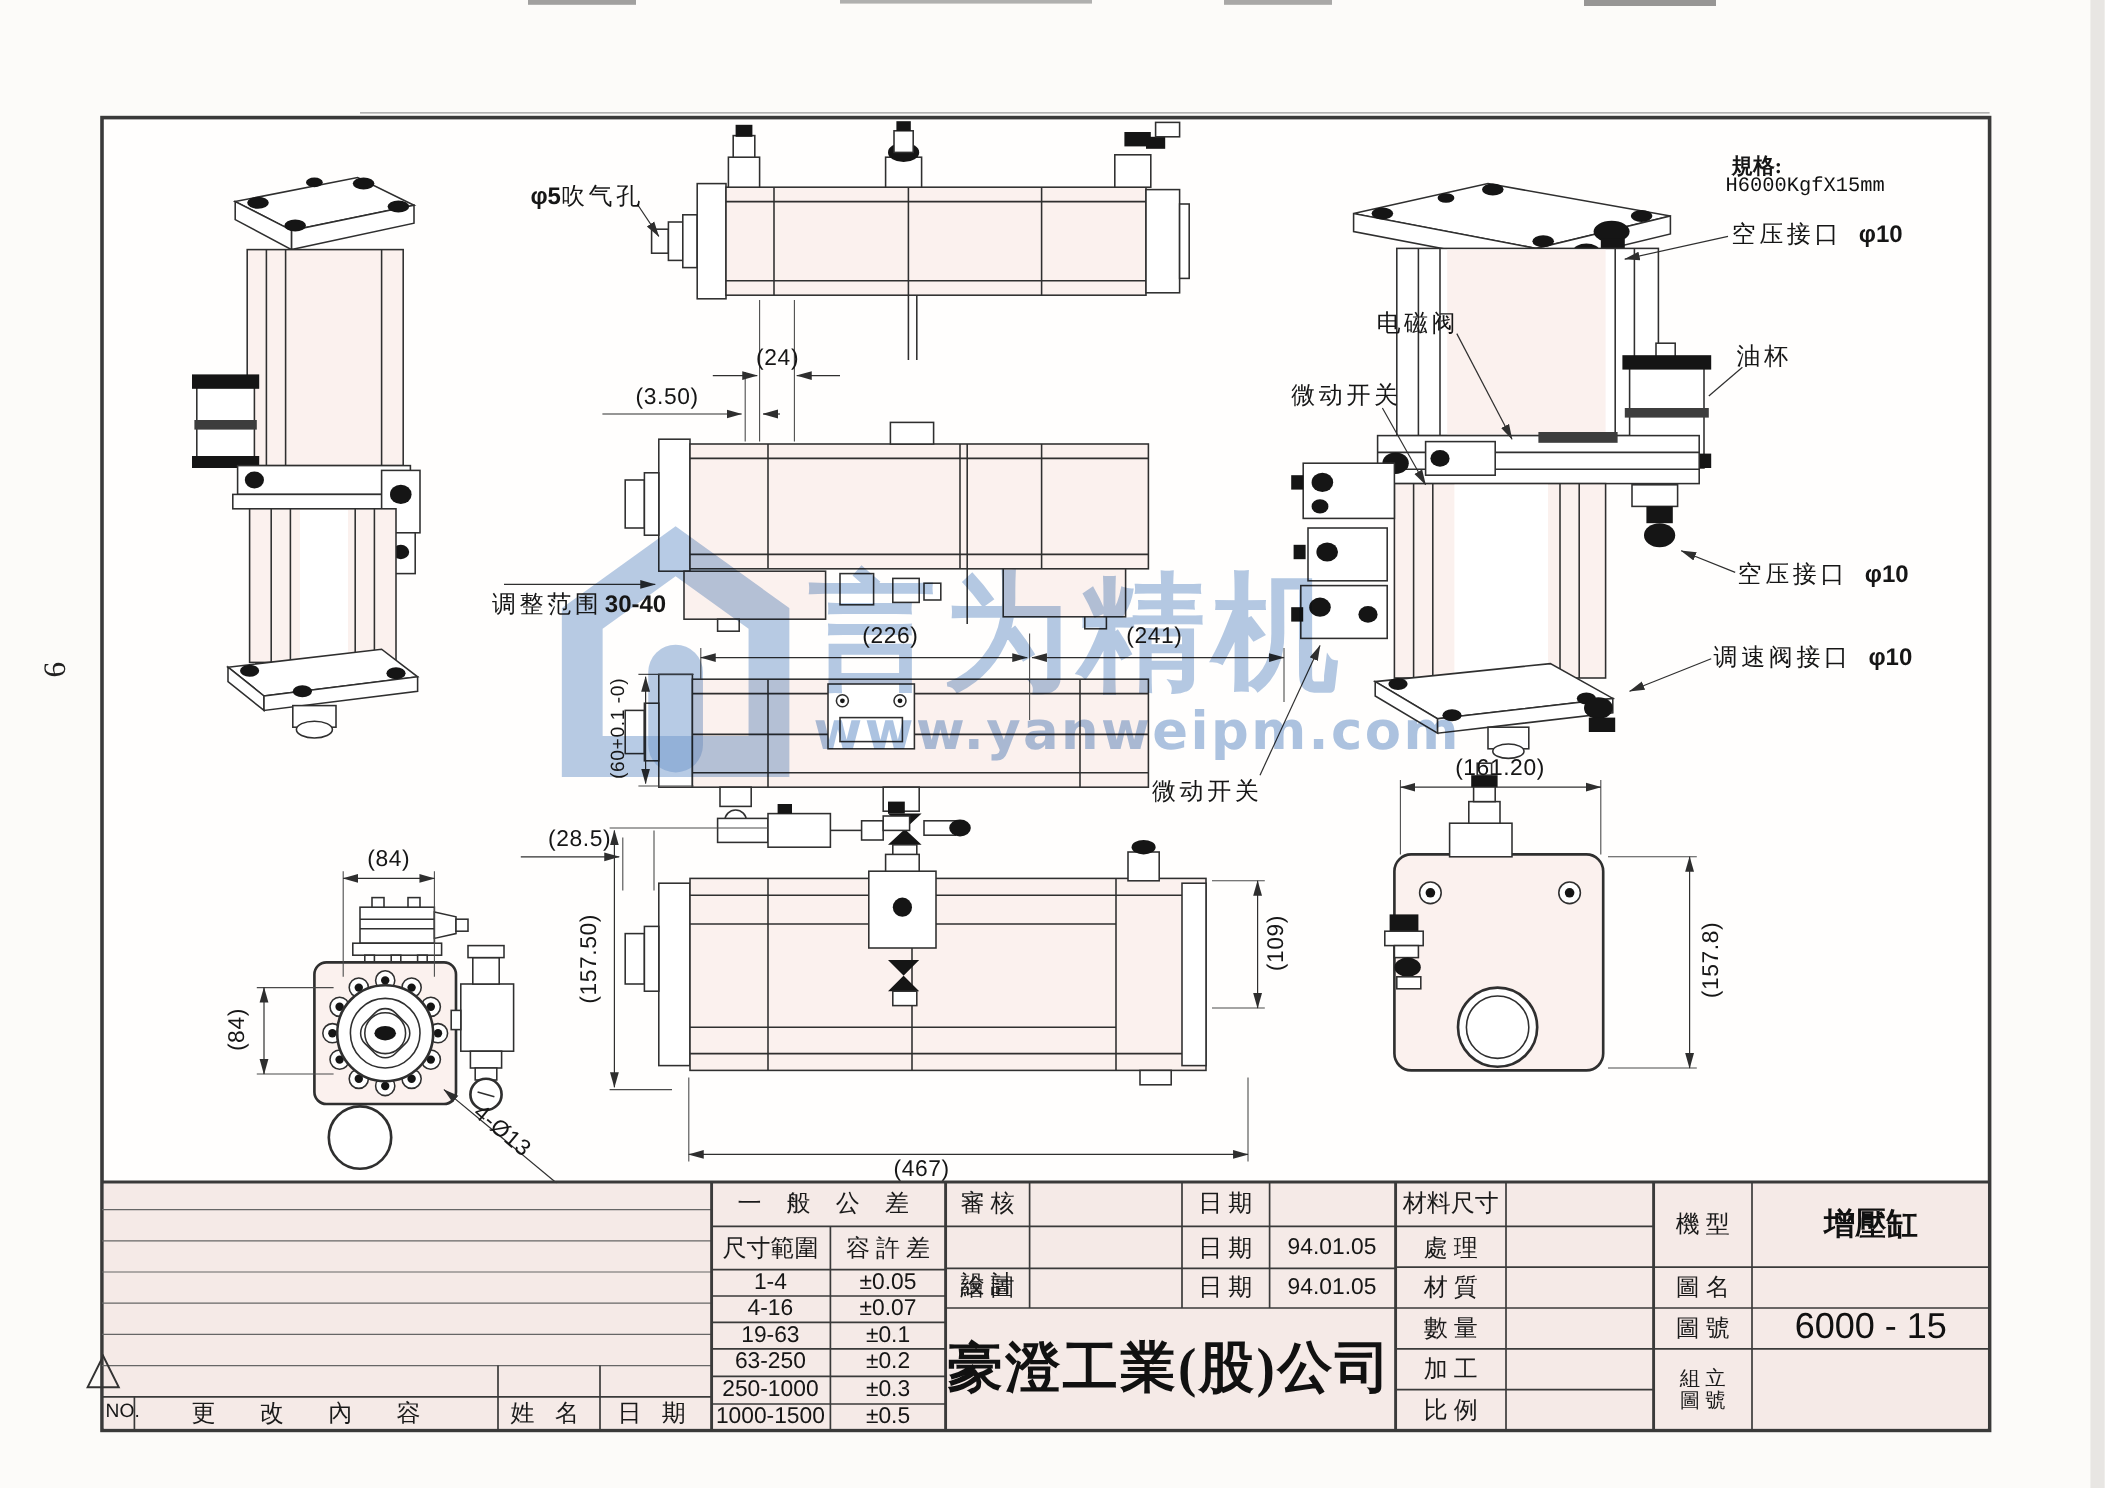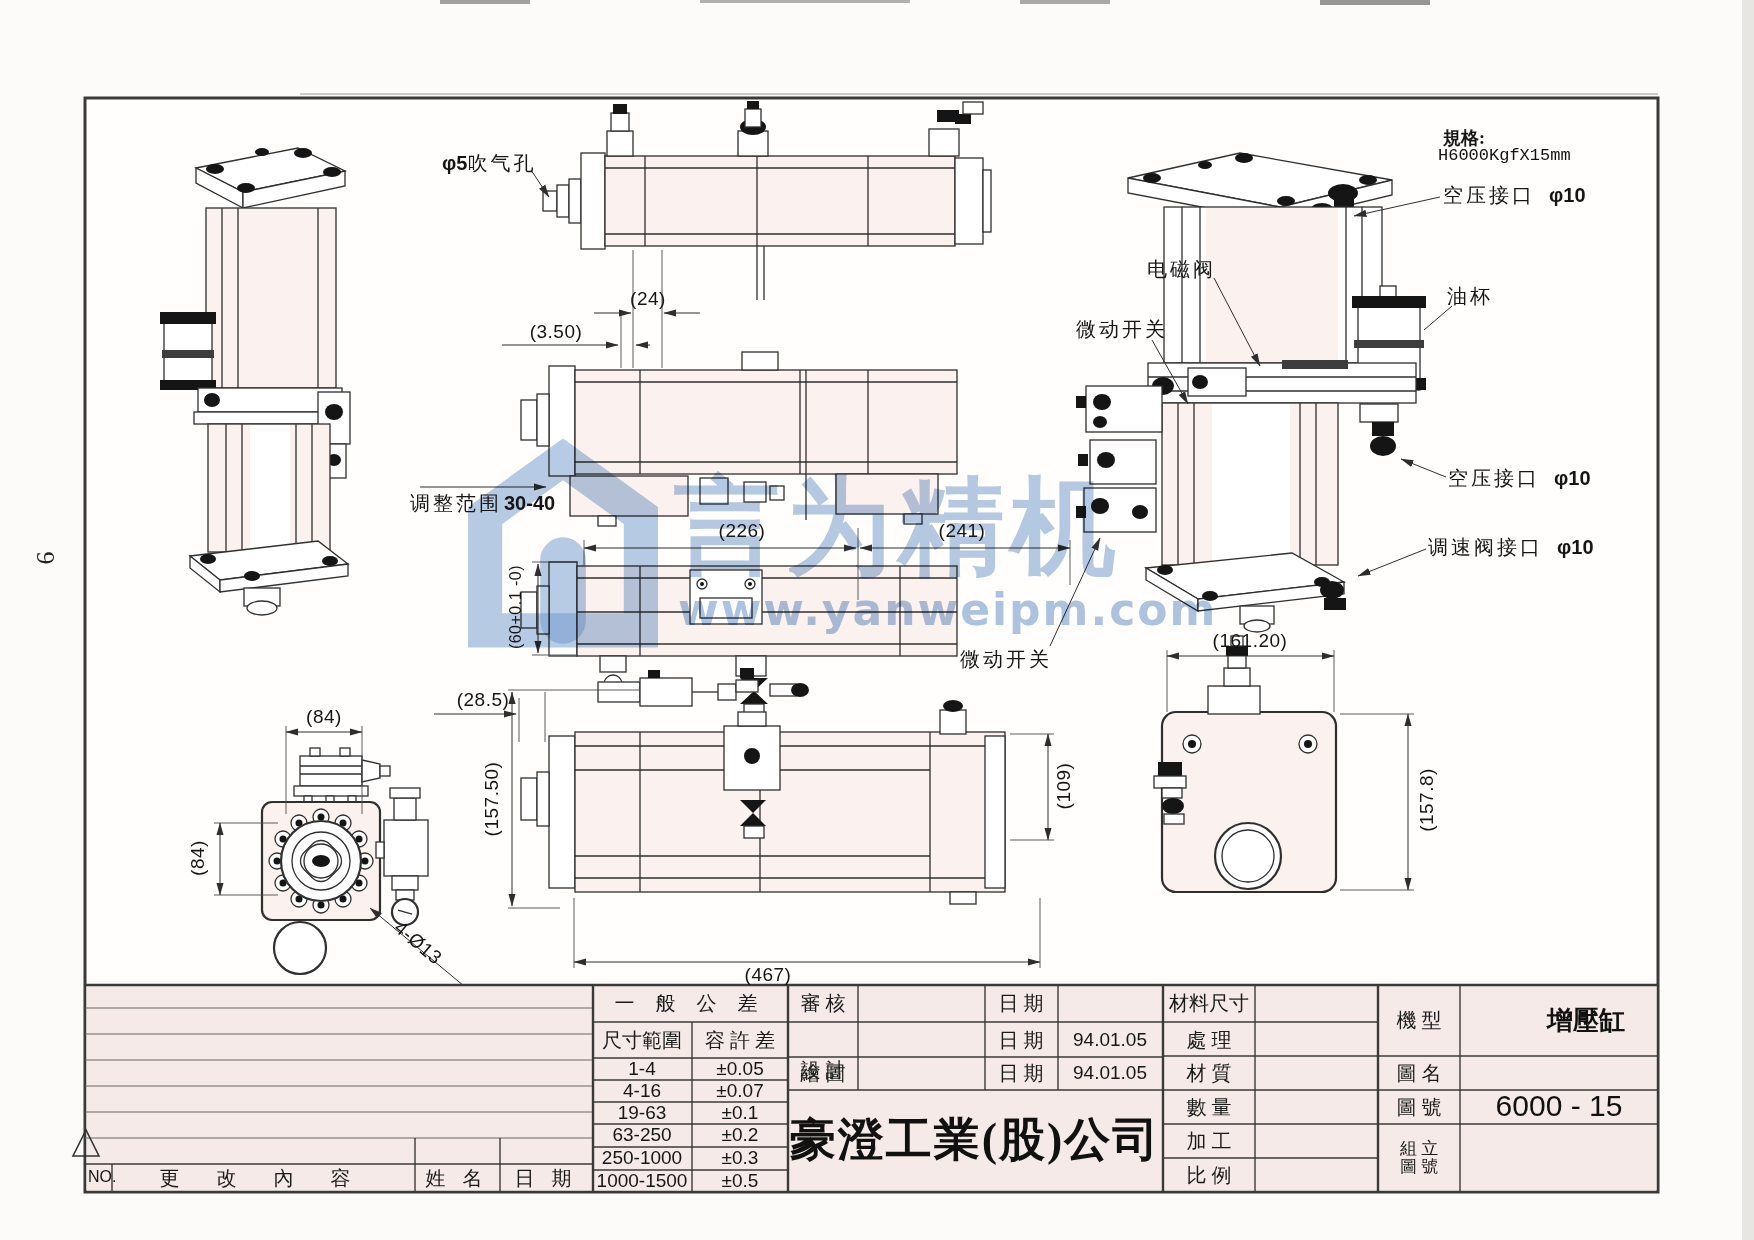--- a/index.html
+++ b/index.html
@@ -545,21 +545,21 @@
   <div class="t tbv" style="left:1110px;top:1073px;">94.01.05</div>
 
   <div class="t tbl" style="left:1209px;top:1003px;">材料尺寸</div>
   <div class="t tbl" style="left:1209px;top:1040px;">處 理</div>
   <div class="t tbl" style="left:1209px;top:1073px;">材 質</div>
   <div class="t tbl" style="left:1209px;top:1107px;">數 量</div>
   <div class="t tbl" style="left:1209px;top:1141px;">加 工</div>
   <div class="t tbl" style="left:1209px;top:1175px;">比 例</div>
 
   <div class="t tbl" style="left:1419px;top:1020px;">機 型</div>
-  <div class="t model" style="left:1559px;top:1020px;margin-left:27px;">增壓缸</div>
+  <div class="t model" style="left:1559px;top:1020px;">增壓缸</div>
   <div class="t tbl" style="left:1419px;top:1073px;">圖 名</div>
   <div class="t tbl" style="left:1419px;top:1107px;">圖 號</div>
   <div class="t dwgno" style="left:1559px;top:1106px;">6000 - 15</div>
   <div class="t tbl two-line" style="left:1419px;top:1158px;">
     <div>組 立</div>
     <div>圖 號</div>
   </div>
 
   <div class="t company" style="left:975px;top:1140px;">豪澄工業(股)公司</div>
 

